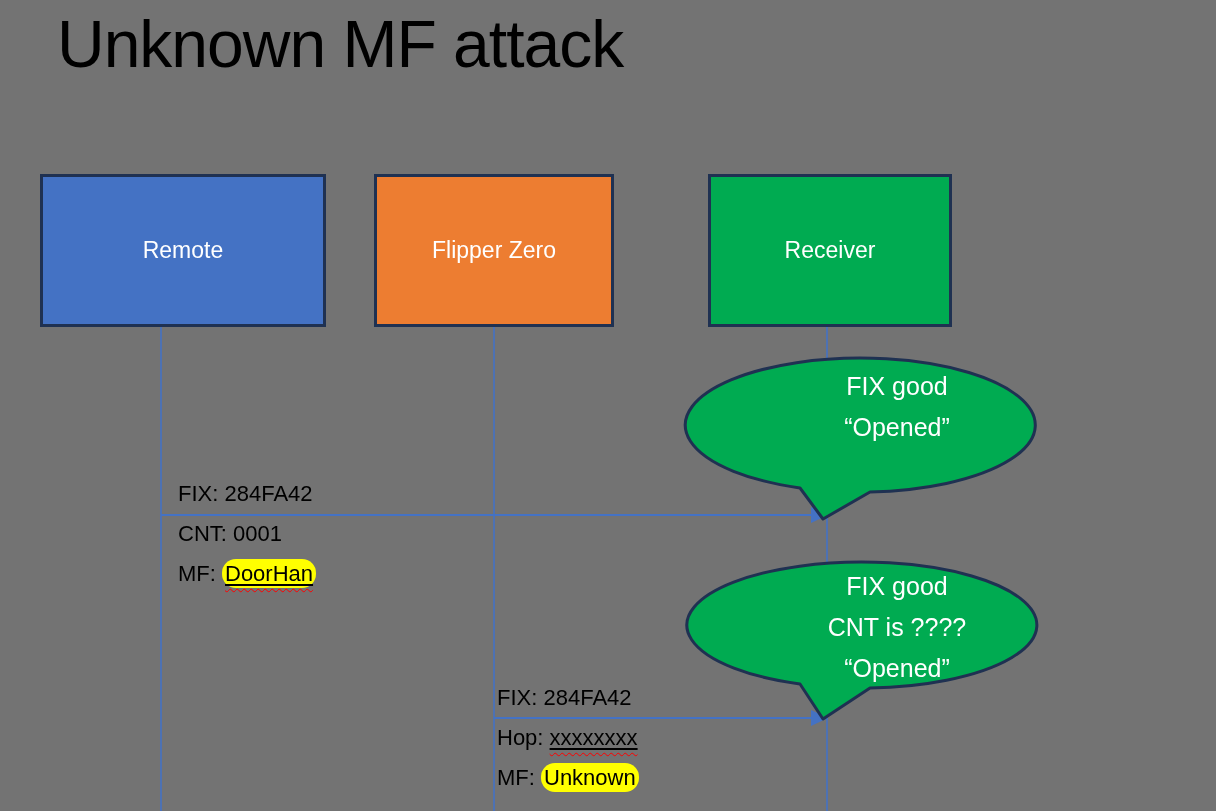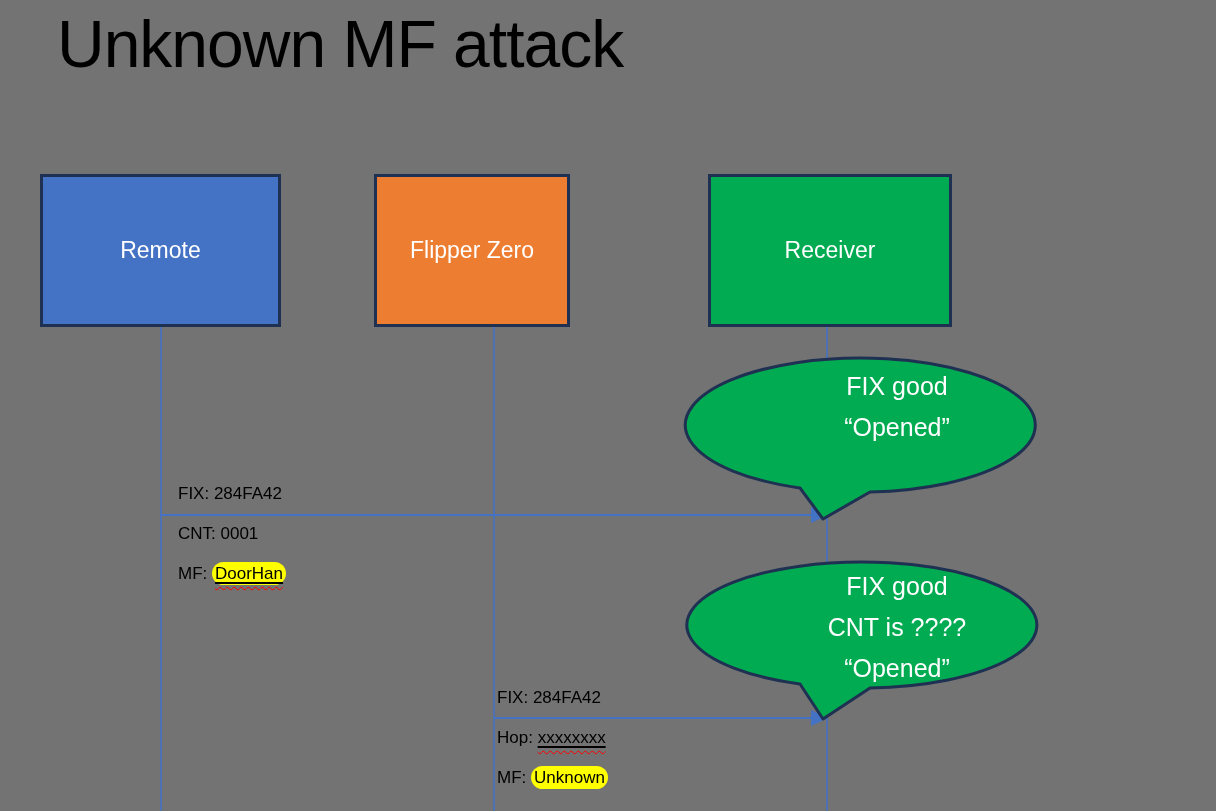--- a/index.html
+++ b/index.html
@@ -38,28 +38,28 @@
     height: 153px;
     z-index: 2;
     display: flex;
     align-items: center;
     justify-content: center;
     border: 3px solid #1F3152;
     box-sizing: border-box;
     color: #ffffff;
     font-size: 23px;
   }
-  .actor-remote   { left: 40px;  width: 241px; background: #4472C4; }
-  .actor-flipper  { left: 374px; width: 196px; background: #ED7D31; }
+  .actor-remote   { left: 40px;  width: 286px; background: #4472C4; }
+  .actor-flipper  { left: 374px; width: 240px; background: #ED7D31; }
   .actor-receiver { left: 708px; width: 244px; background: #00AB51; }
 
   .msg-block {
     position: absolute;
     z-index: 3;
-    font-size: 17px;
+    font-size: 22px;
     line-height: 40px;
     color: #000000;
     white-space: nowrap;
   }
   .msg-1 { left: 178px; top: 474px; }
   .msg-2 { left: 497px; top: 678px; }
 
   .hl {
     background: #FFFF00;
     padding: 2px 3px;

